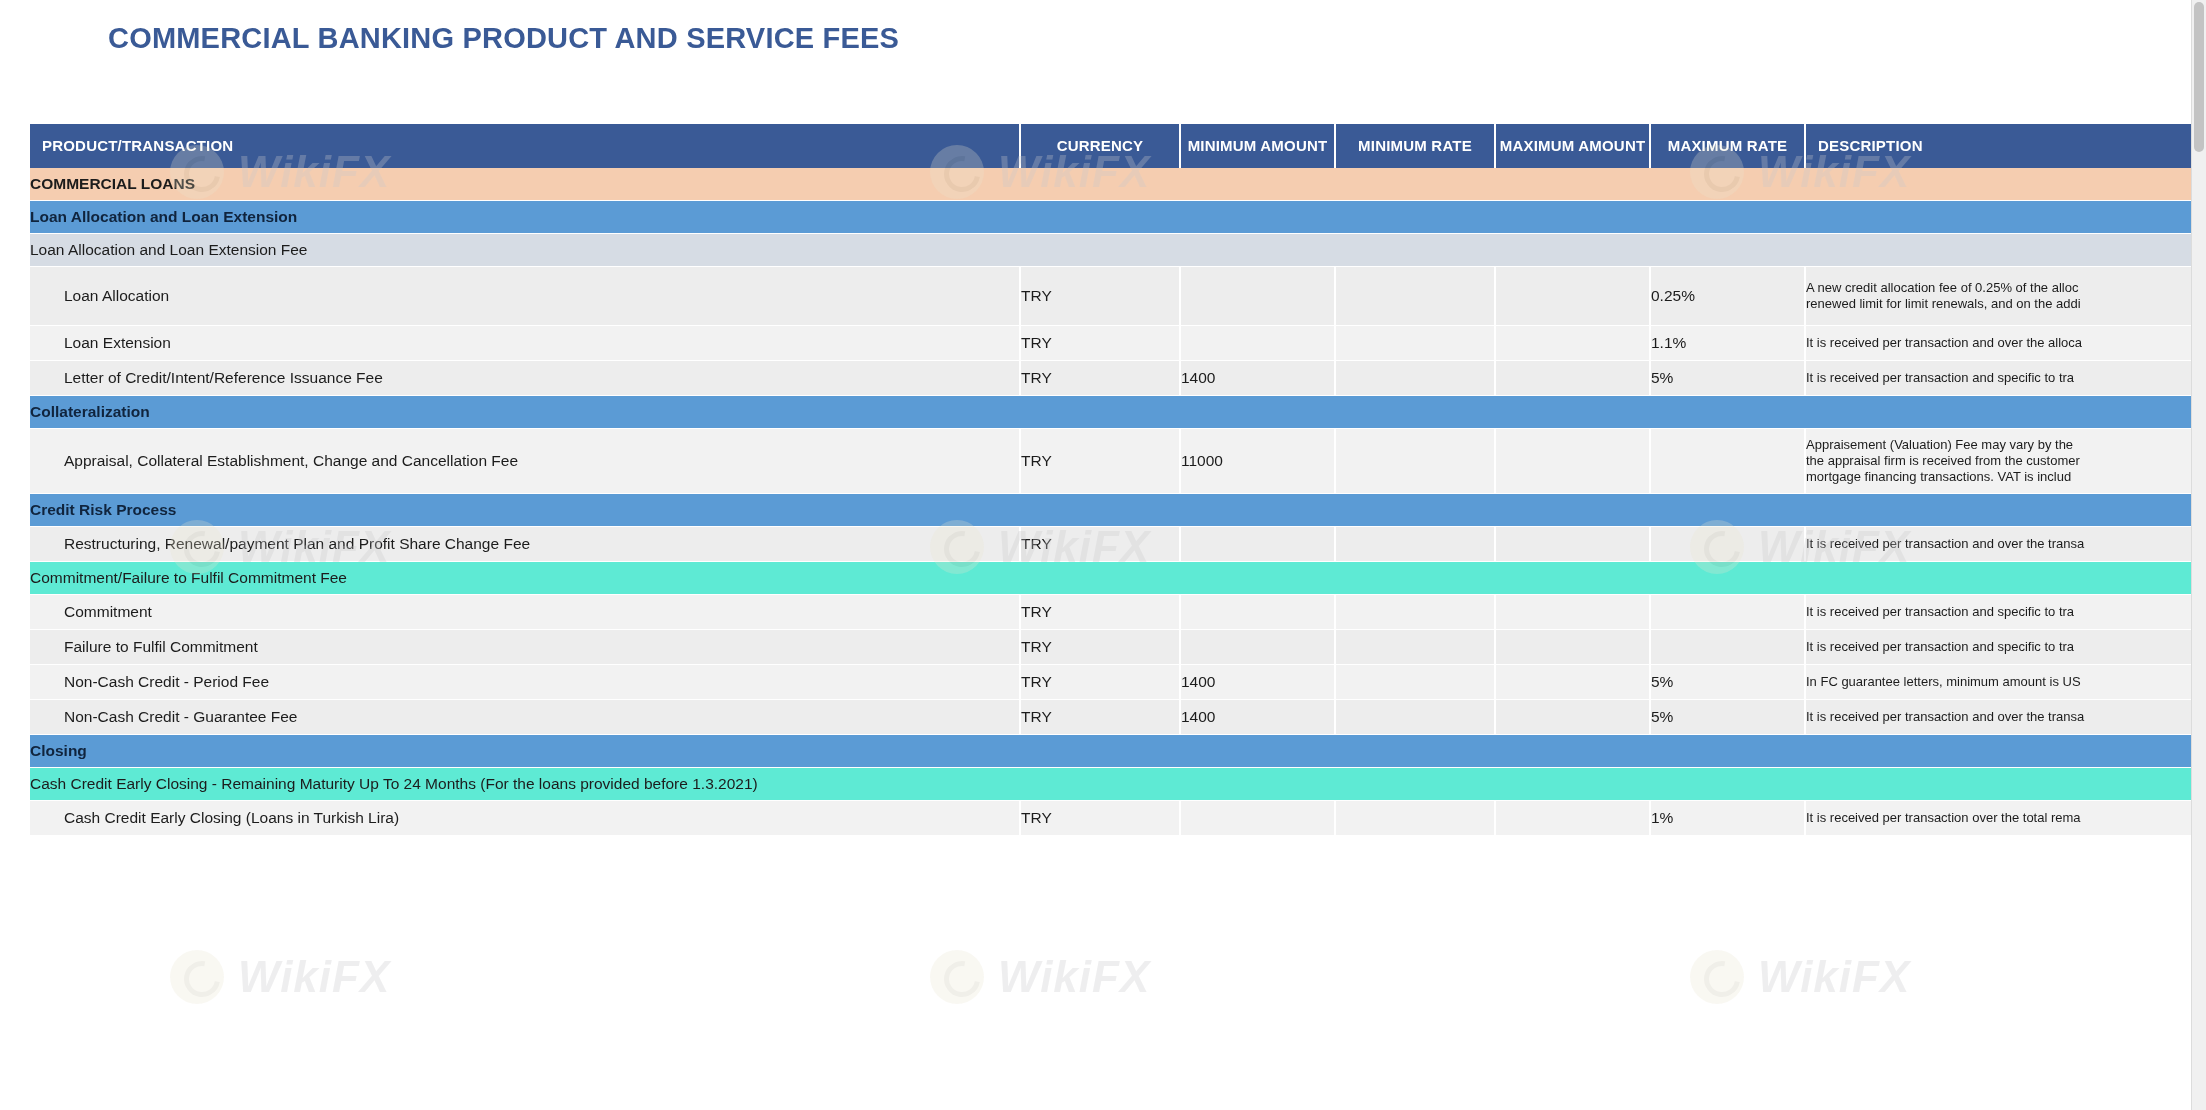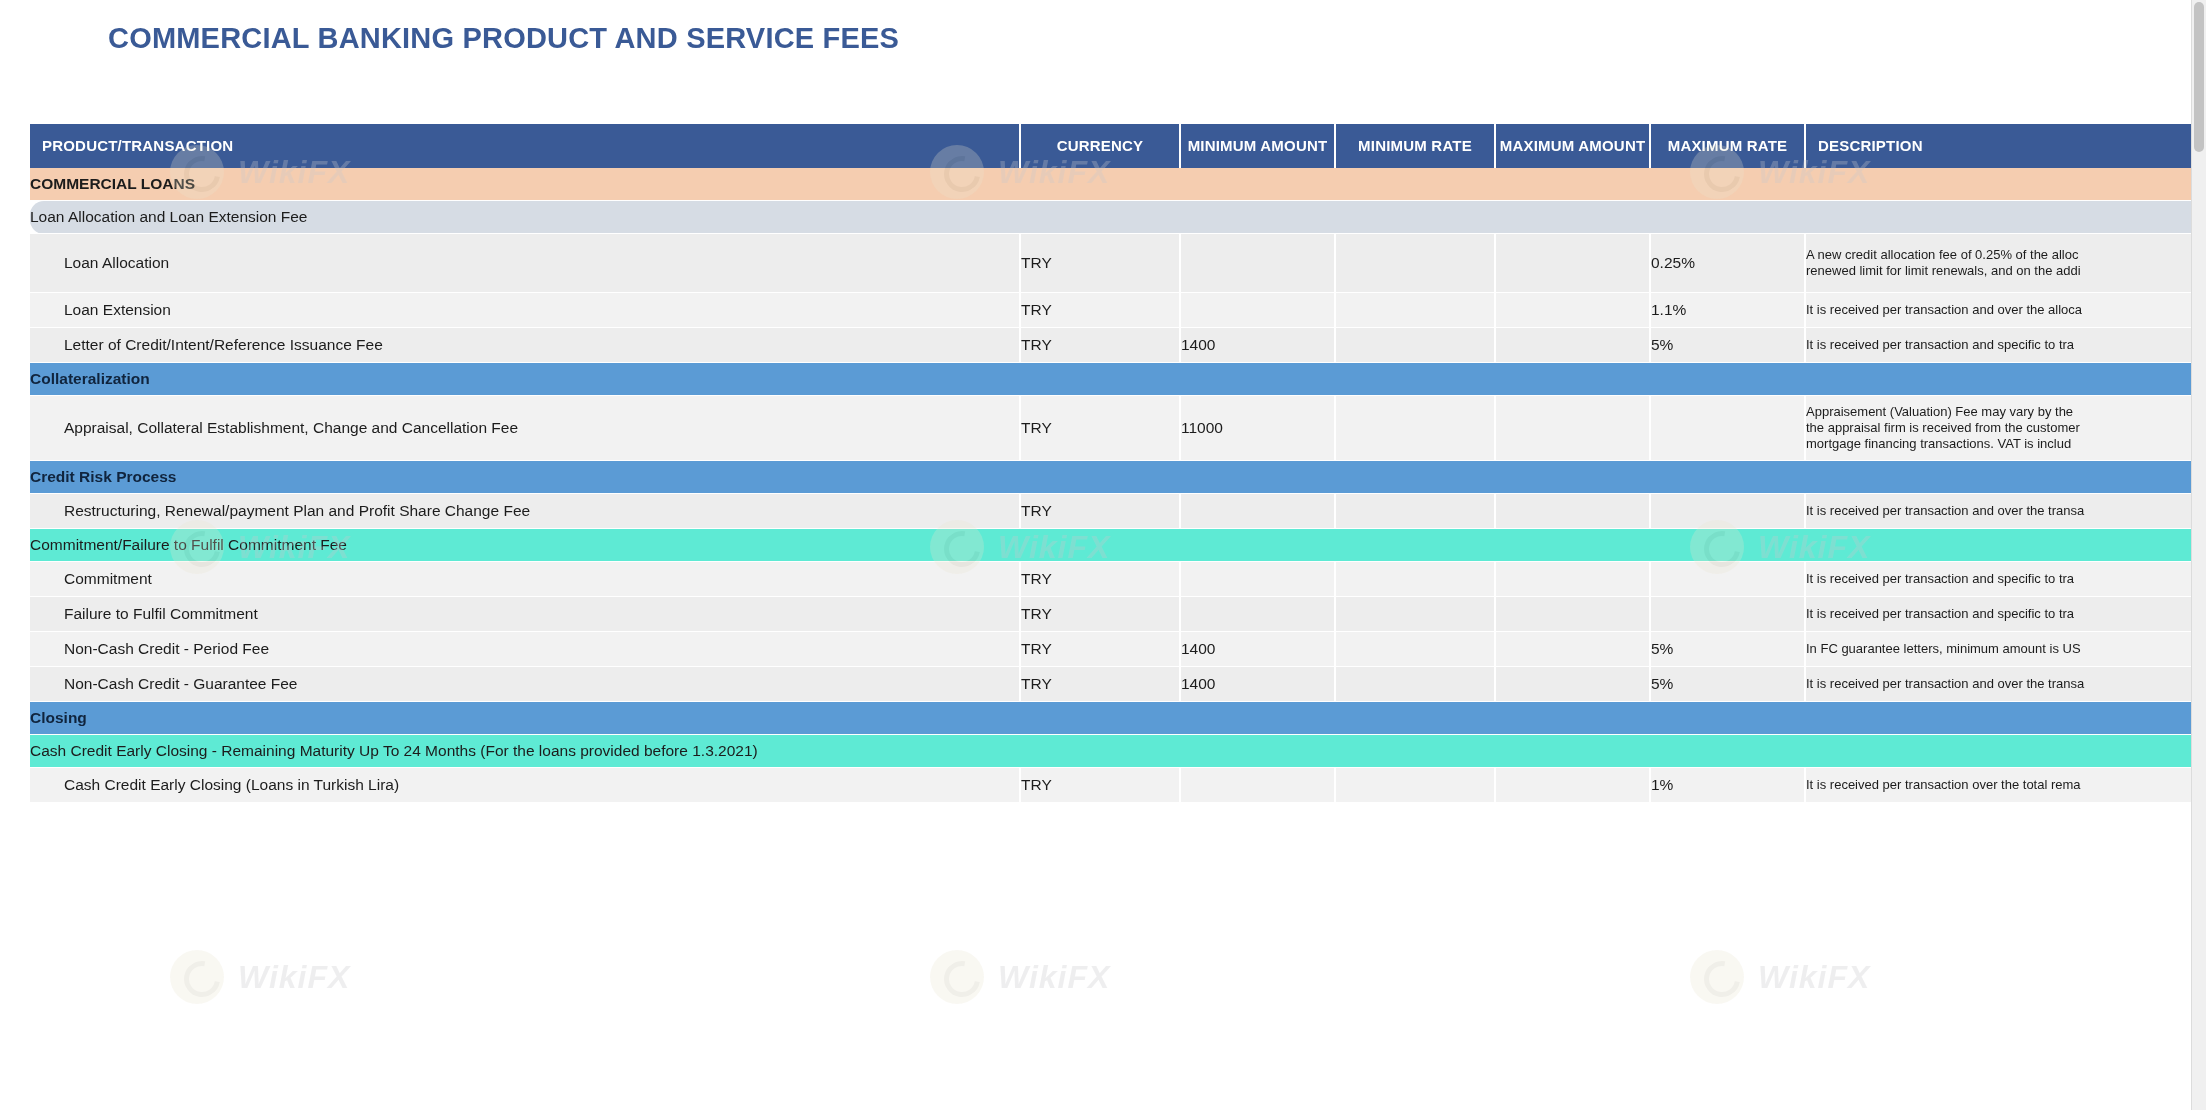--- a/index.html
+++ b/index.html
@@ -40,21 +40,21 @@
     pointer-events: none;
     z-index: 5;
   }
   .wm {
     position: absolute;
     display: flex;
     align-items: center;
     gap: 14px;
     opacity: 0.30;
     color: #c9c9cc;
-    font-size: 32px;
+    font-size: 44px;
     font-weight: bold;
     font-style: italic;
     letter-spacing: 1px;
     white-space: nowrap;
   }
   .wm .wm-mark {
     width: 54px;
     height: 54px;
     border-radius: 50%;
     background: #e9e4cf;
@@ -140,21 +140,20 @@
   }
   tr.subsection td {
     background: #5b9bd5;
     font-weight: bold;
     color: #10243d;
     height: 32px;
   }
   tr.groupgrey td {
     background: #d6dce4;
     height: 32px;
-    border-radius: 14px;
   }
   tr.groupblue td {
     background: #5eead4;
     height: 32px;
   }
   tr.item td {
     background: #ededed;
   }
   tr.item.alt td {
     background: #f2f2f2;
@@ -251,20 +250,23 @@
           <th>MINIMUM RATE</th>
           <th>MAXIMUM AMOUNT</th>
           <th>MAXIMUM RATE</th>
           <th class="left">DESCRIPTION</th>
         </tr>
       </thead>
       <tbody id="table-body">
           <tr class="section">
             <td class="c-name" colspan="7">COMMERCIAL LOANS</td>
           </tr>
+          <tr class="subsection">
+            <td class="c-name" colspan="7">Loan Allocation and Loan Extension</td>
+          </tr>
           <tr class="groupgrey">
             <td class="c-name" colspan="7">Loan Allocation and Loan Extension Fee</td>
           </tr>
           <tr class="item tall">
             <td class="c-name">Loan Allocation</td>
             <td class="c-ctr">TRY</td>
             <td class="c-ctr"></td>
             <td class="c-ctr"></td>
             <td class="c-ctr"></td>
             <td class="c-ctr">0.25%</td>

